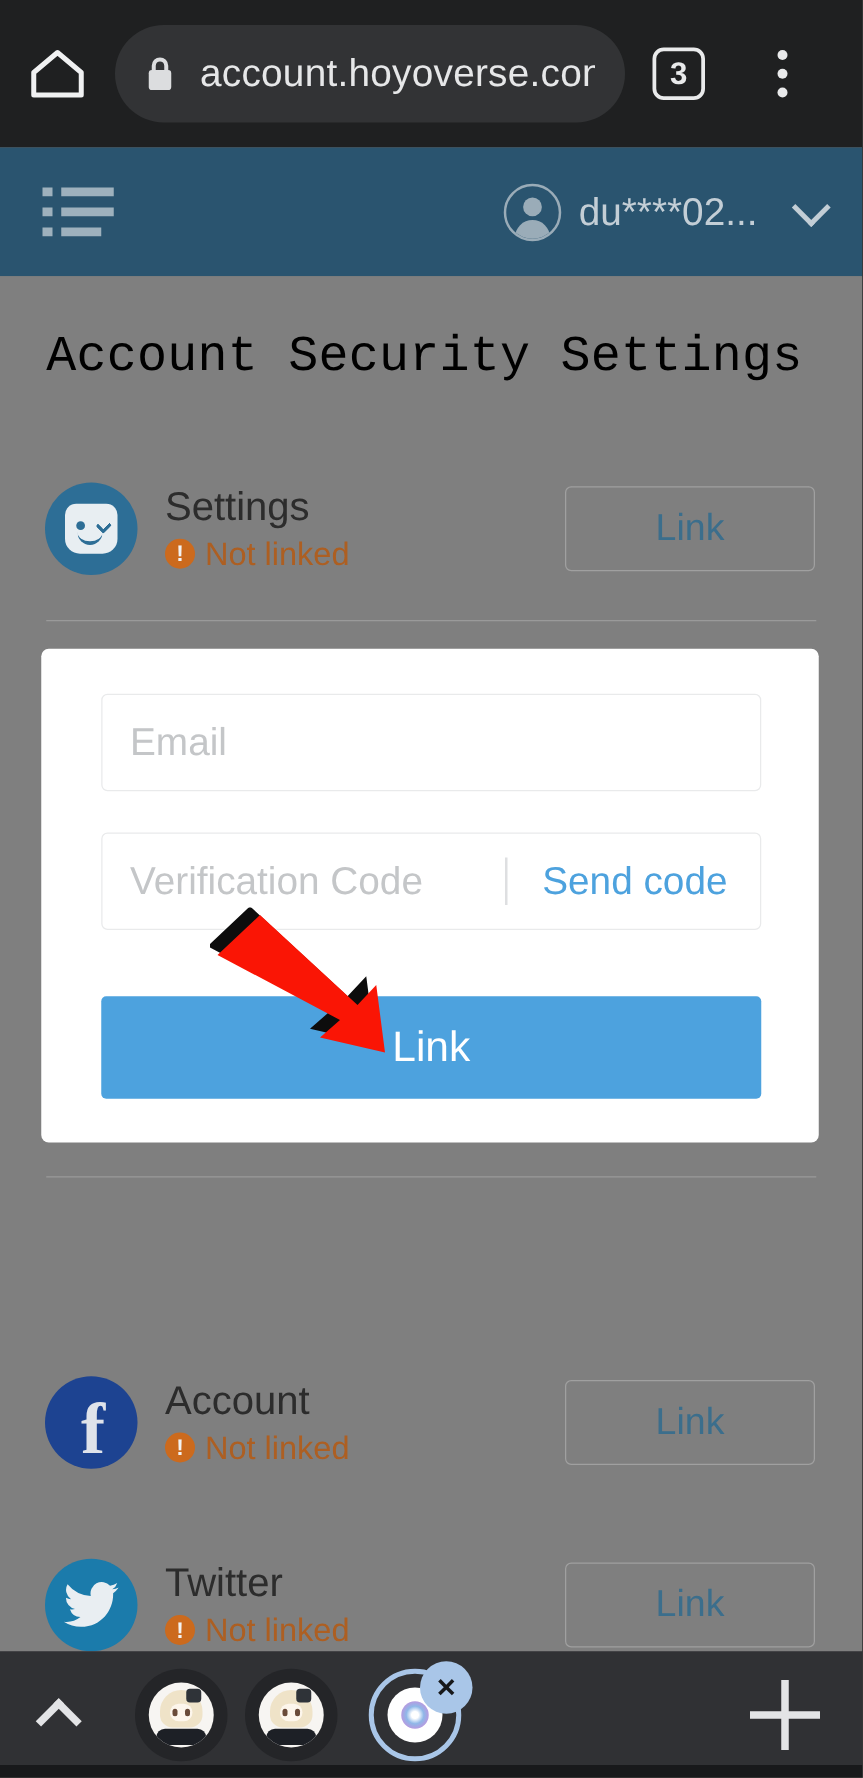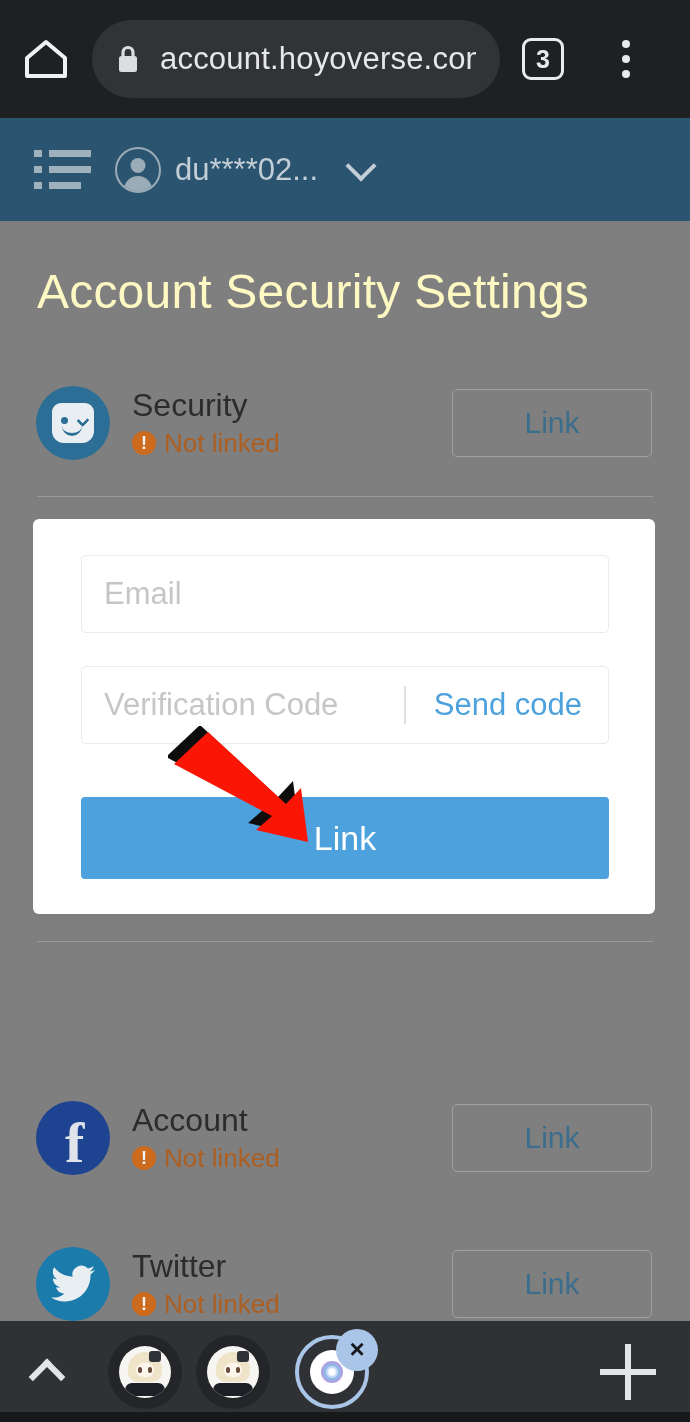--- a/index.html
+++ b/index.html
@@ -65,20 +65,21 @@
     width: 8px; height: 8px; border-radius: 50%;
     background: #e9eaeb; display: block;
   }
 
   
   .site-header {
     position: absolute; left: 0; top: 118px;
     width: 690px; height: 103px;
     background: #2a546f;
     display: flex; align-items: center;
+    justify-content: space-between;
     padding: 0 30px 0 34px;
     gap: 24px;
   }
   .hamburger { display: flex; flex-direction: column; gap: 9px; }
   .hamburger .row { display: flex; align-items: center; gap: 7px; }
   .hamburger .dot { width: 8px; height: 7px; background: #9eb1bd; }
   .hamburger .bar { width: 42px; height: 7px; background: #9eb1bd; }
   .hamburger .row:nth-child(2) .bar { width: 42px; }
   .hamburger .row:nth-child(3) .bar { width: 32px; }
 
@@ -111,22 +112,23 @@
   }
 
   
   .page {
     position: absolute; left: 0; top: 221px;
     width: 690px; height: 1100px;
     background: #7f7f7f;
   }
   .page-title {
     position: absolute; left: 37px; top: 43px;
-    font-size: 48px; color: #fef9c3;
+    font-size: 40px; color: #000000;
     letter-spacing: .2px;
+    font-family: Liberation Mono, monospace;
   }
   .section-title {
     position: absolute; left: 37px;
     font-size: 36px; color: #2d2d2d;
   }
 
   .acct-row {
     position: absolute; left: 0; width: 690px; height: 90px;
     display: flex; align-items: center;
   }
@@ -351,21 +353,21 @@
     <div class="acct-row" style="top:157px">
       <div class="row-icon">
         <div class="mihoyo">
           <div class="face"></div>
             <div class="eye-l"></div>
             <div class="eye-r"></div>
             <div class="mouth"></div>
         </div>
       </div>
       <div class="row-text">
-        <div class="row-name">Security</div>
+        <div class="row-name">Settings</div>
         <div class="row-status">
           <span class="warn-badge">
               <span>!</span>
             </span>
           <span class="status-text">Not linked</span>
         </div>
       </div>
       <button class="link-outline">Link</button>
     </div>
 

